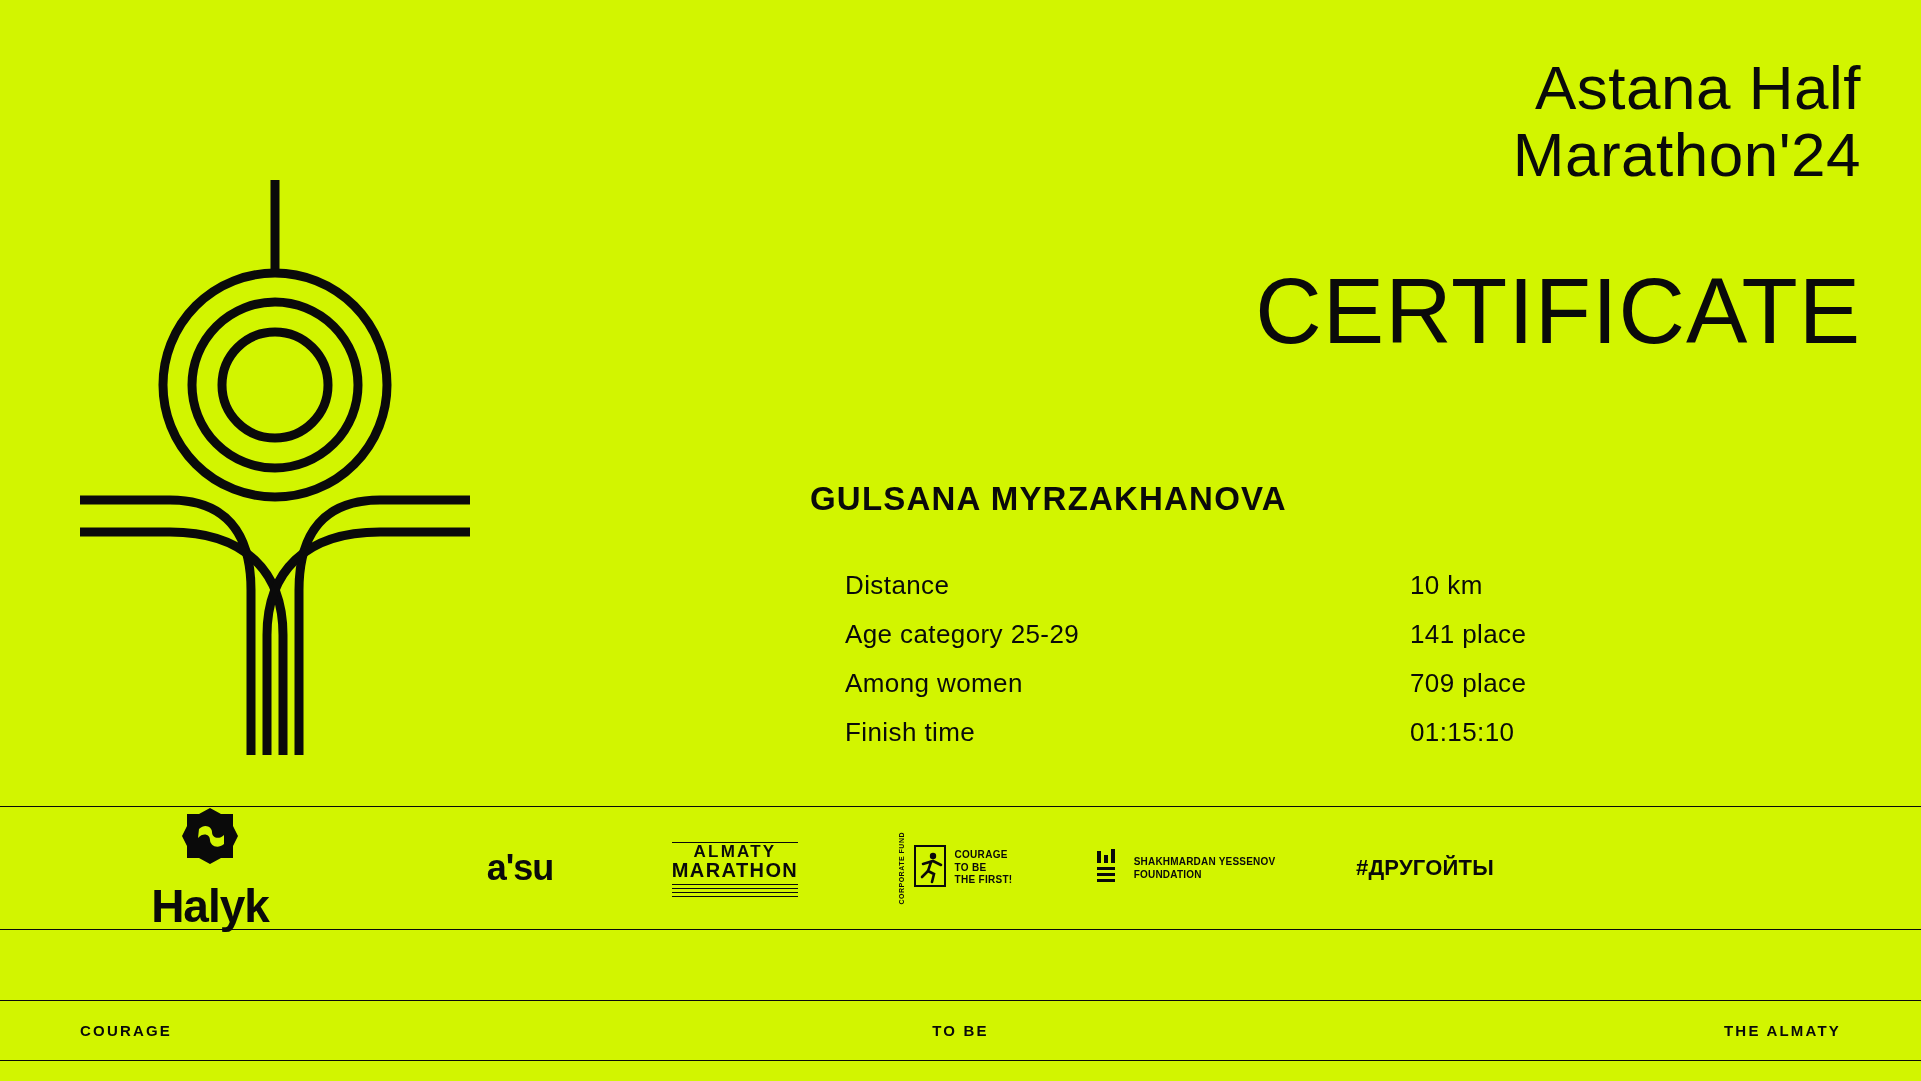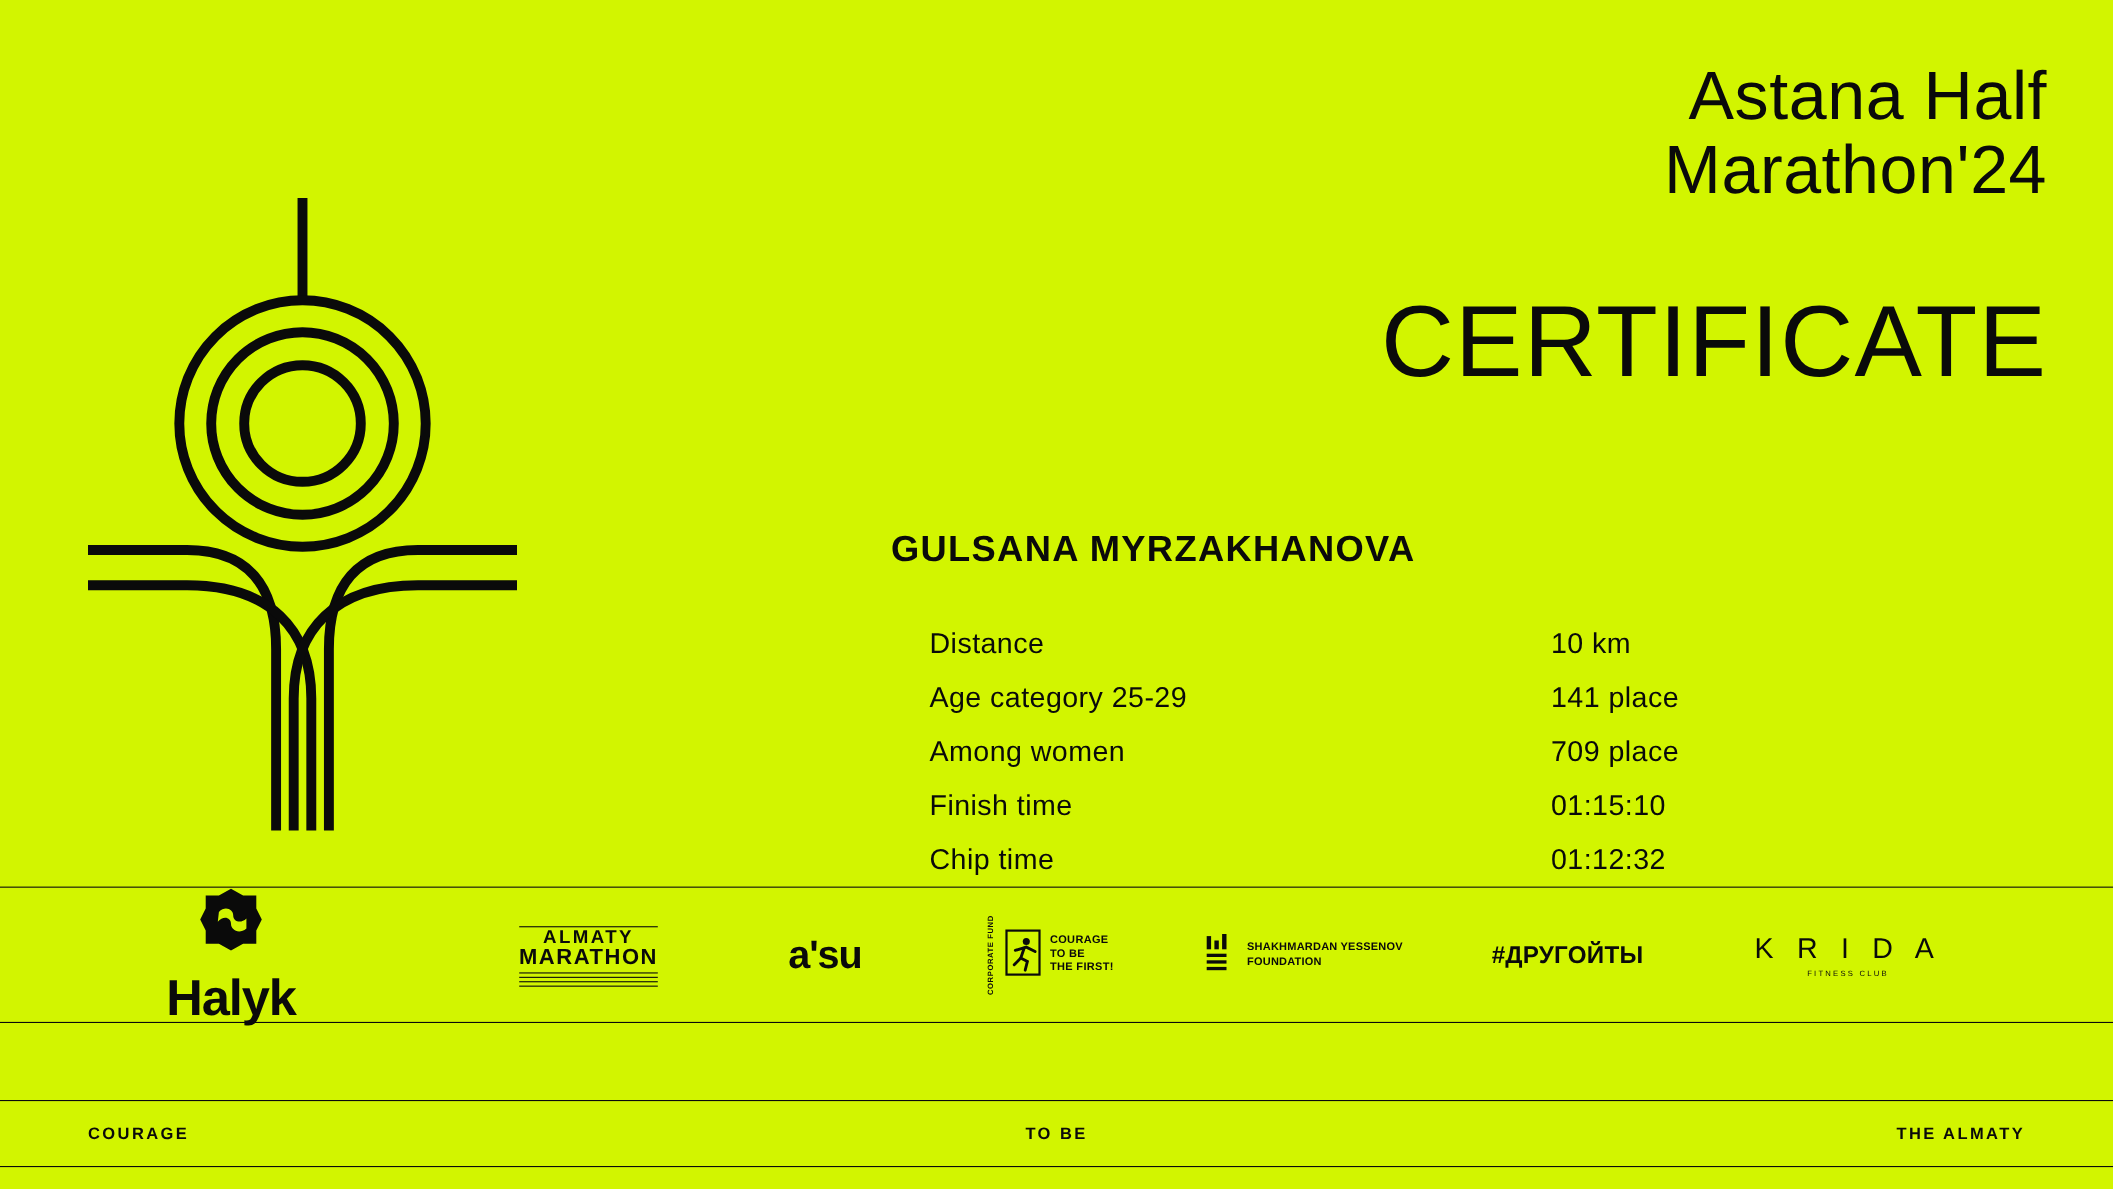--- a/index.html
+++ b/index.html
@@ -259,65 +259,61 @@
       <div class="value">141 place</div>
     </div>
     <div class="result-row">
       <div class="label">Among women</div>
       <div class="value">709 place</div>
     </div>
     <div class="result-row">
       <div class="label">Finish time</div>
       <div class="value">01:15:10</div>
     </div>
-    <div class="result-row">
-      <div class="label">Chip time</div>
-      <div class="value">01:12:32</div>
-    </div>
   </div>
 
   <div class="rule rule-top"></div>
   <div class="rule rule-mid"></div>
   <div class="rule rule-low"></div>
   <div class="rule rule-bottom"></div>
 
   <div class="sponsors">
 
     <div class="sponsor sp-halyk">
       <div class="halyk-wrap">
         <span>
           <svg width="58" height="58" viewBox="0 0 58 58" xmlns="http://www.w3.org/2000/svg">
             <path d="M29 1 L40 7 L52 7 L52 19 L57 29 L52 39 L52 51 L40 51 L29 57 L18 51 L6 51 L6 39 L1 29 L6 19 L6 7 L18 7 Z" fill="#0a0a0a"></path>
             <path d="M18 22 C24 16 31 20 31 25 C31 31 38 33 43 28 L43 37 C36 43 29 38 29 33 C29 27 22 25 17 31 Z" fill="#d2f500"></path>
           </svg>
         </span>
         <span class="halyk-text">Halyk</span>
       </div>
+    </div>
+
+    <div class="sponsor sp-asu">
+      <span class="asu-text">a'su</span>
     </div>
 
     <div class="sponsor sp-almaty">
       <div class="almaty-block">
         <div class="almaty-rules">
             <div></div>
           </div>
         <div class="l1">ALMATY</div>
         <div class="l2">MARATHON</div>
         <div class="almaty-rules">
           <div></div>
             <div></div>
             <div></div>
             <div></div>
         </div>
       </div>
     </div>
 
-    <div class="sponsor sp-asu">
-      <span class="asu-text">a'su</span>
-    </div>
-
     <div class="sponsor sp-cf">
       <div class="cf-wrap">
         <span class="cf-side">CORPORATE FUND</span>
         <span>
           <svg width="34" height="44" viewBox="0 0 34 44" xmlns="http://www.w3.org/2000/svg">
             <rect x="2" y="2" width="30" height="40" fill="none" stroke="#0a0a0a" stroke-width="2"></rect>
             <circle cx="20" cy="12" r="3.2" fill="#0a0a0a"></circle>
             <path d="M10 20 L20 17 L28 21" stroke="#0a0a0a" stroke-width="2.6" fill="none" stroke-linecap="round"></path>
             <path d="M18 18 L15 27 L21 30 L19 38" stroke="#0a0a0a" stroke-width="2.6" fill="none" stroke-linecap="round"></path>
             <path d="M15 27 L9 33" stroke="#0a0a0a" stroke-width="2.6" fill="none" stroke-linecap="round"></path>
@@ -347,26 +343,20 @@
           <span style="display:block">SHAKHMARDAN YESSENOV</span>
           <span style="display:block">FOUNDATION</span>
         </span>
       </div>
     </div>
 
     <div class="sponsor sp-drug">
       <span class="drug-text">#ДРУГОЙТЫ</span>
     </div>
 
-    <div class="sponsor sp-krida">
-      <div class="krida-block">
-        <div class="krida-text">K R I D A</div>
-        <div class="krida-sub">FITNESS CLUB</div>
-      </div>
-    </div>
 
   </div>
 
   <div class="tagline">
     <div class="t-left">COURAGE</div>
     <div class="t-mid">TO BE</div>
     <div class="t-right">THE ALMATY</div>
   </div>
 
 </div>

